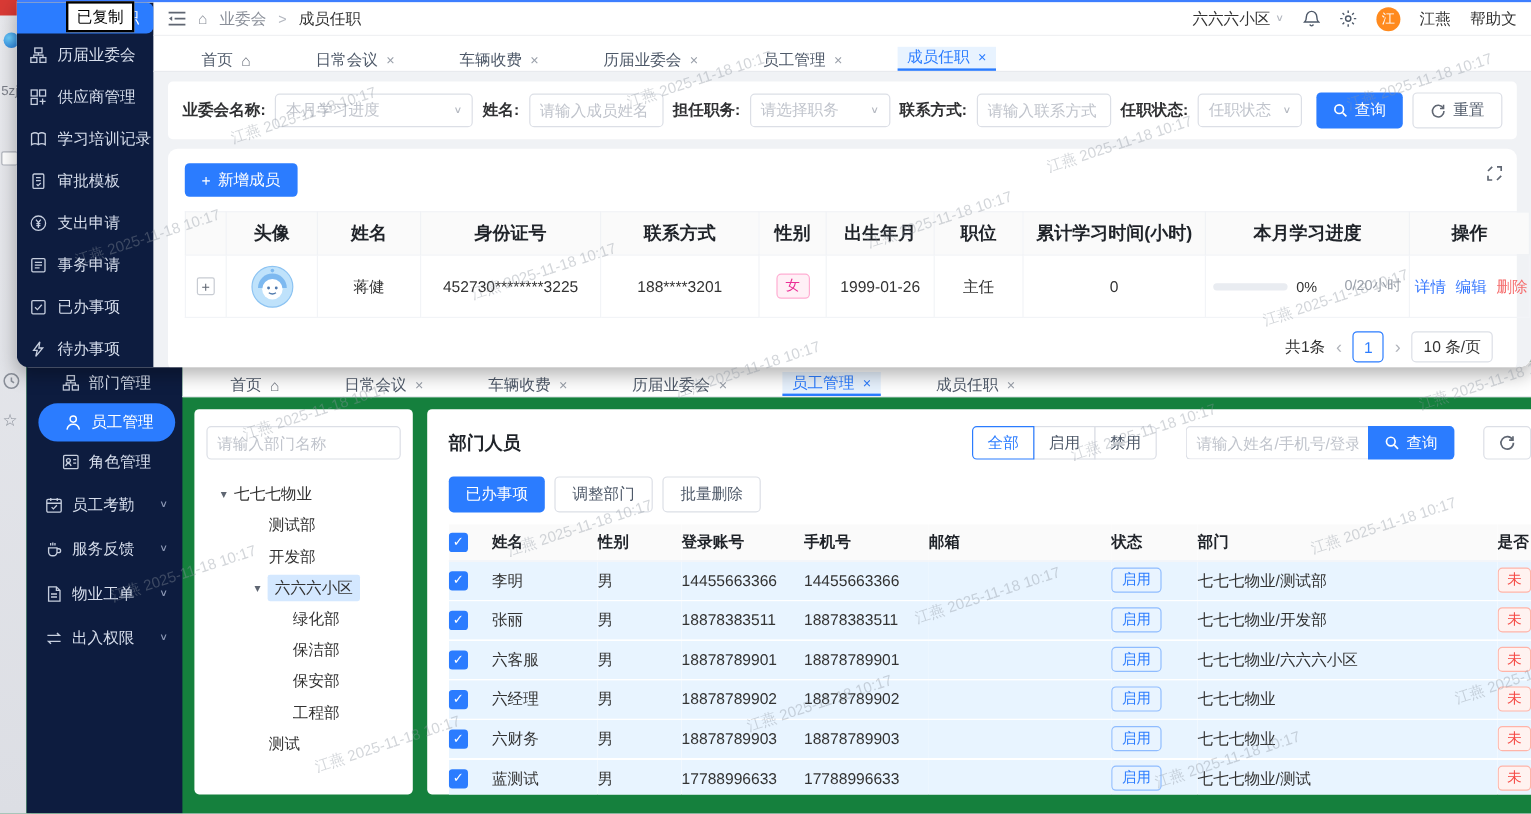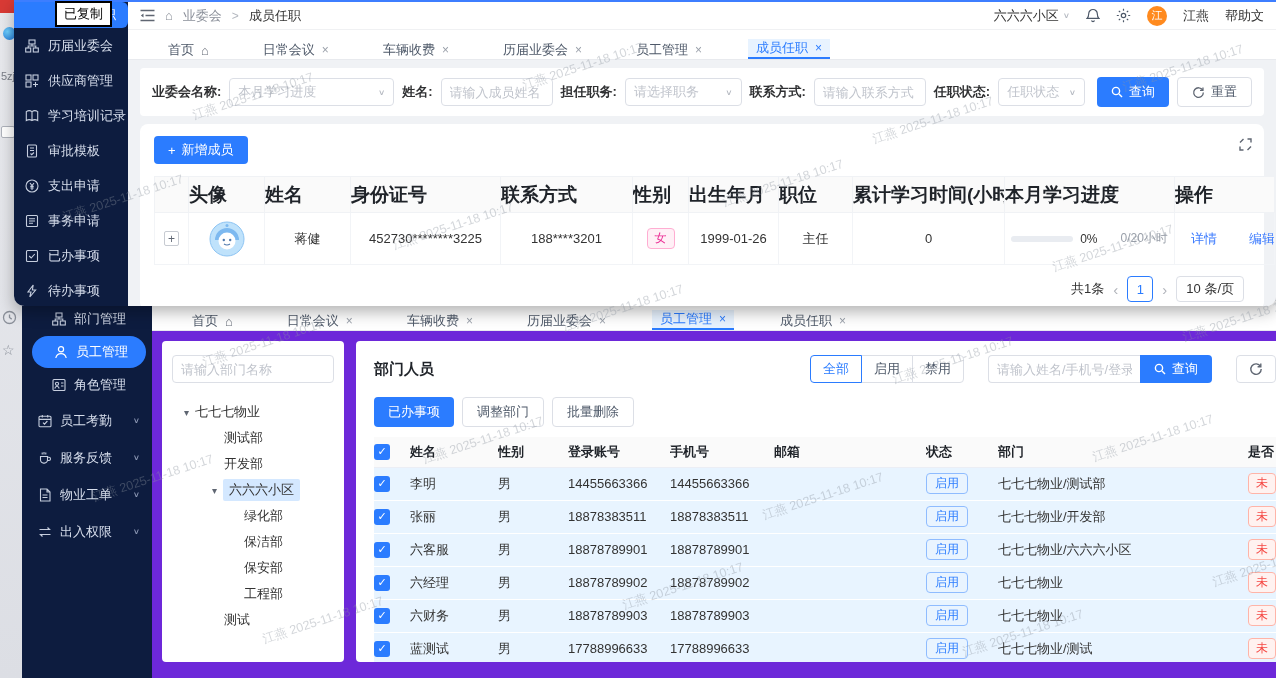--- a/index.html
+++ b/index.html
@@ -25,21 +25,21 @@
   .blue-btn { display:inline-flex; align-items:center; gap:6px; background:#2b7cff; color:#fff; border:none; border-radius:4px; height:30px; padding:0 14px; font-size:13px; cursor:pointer; }
   .ghost-btn { display:inline-flex; align-items:center; gap:6px; background:#fff; color:#4e5969; border:1px solid #dcdfe6; border-radius:4px; height:30px; padding:0 14px; font-size:13px; cursor:pointer; }
   .caret { font-size:10px; color:#b4b8c0; transform:scaleY(.8); }
   .itext { height:28px; border:1px solid #dcdfe6; border-radius:4px; padding:0 8px; font-size:13px; color:#333; background:#fff; font-family:inherit; }
   .itext::placeholder { color:#c0c4cc; }
   .fake-select { height:28px; border:1px solid #dcdfe6; border-radius:4px; padding:0 8px; font-size:13px; background:#fff; display:inline-flex; align-items:center; justify-content:space-between; color:#c0c4cc; }
 
   
   .twin { position:absolute; left:14px; top:0; width:1262px; height:306px; background:#fff; z-index:20;
           box-shadow:0 6px 16px rgba(0,0,0,.30); border-radius:0 0 10px 10px; display:flex; overflow:hidden; border-top:2px solid #3d7eff; }
-  .bwin { position:absolute; left:22px; top:301px; width:1254px; height:377px; background:#6d28d9; z-index:10; display:flex; overflow:hidden; }
+  .bwin { position:absolute; left:22px; top:301px; width:1254px; height:377px; background:#15803d; z-index:10; display:flex; overflow:hidden; }
 
   
   .side { background:#0d1c3f; color:#d7deec; flex:0 0 auto; font-size:13px; }
   .twin .side { width:114px; }
   .bwin .side { width:130px; }
   .side-pill-top { height:26px; background:#2b7cff; color:#fff; display:flex; align-items:center; justify-content:flex-end; padding-right:12px; border-radius:0 6px 6px 0; font-size:13px; }
   .side-item { height:35px; display:flex; align-items:center; gap:9px; padding-left:11px; cursor:pointer; white-space:nowrap; }
   .side-item svg { flex:0 0 auto; }
   .bwin .side-leaf { height:34px; display:flex; align-items:center; gap:8px; padding-left:30px; cursor:pointer; }
   .bwin .side-leaf.pill { background:#2b7cff; color:#fff; border-radius:17px; margin:0 6px 0 10px; padding-left:22px; height:32px; }
@@ -64,29 +64,29 @@
   .tab.active .x { color:#2b7cff; }
 
   
   .tpage { flex:1; background:#f0f2f5; padding:8px 12px 0; overflow:hidden; }
   .filter-card { background:#fff; border-radius:4px; padding:9px 12px; display:flex; align-items:center; gap:8px; font-size:13px; color:#303133; white-space:nowrap; }
   .flabel { font-weight:700; }
   .table-card { background:#fff; border-radius:8px; margin-top:8px; padding:12px 14px 8px; position:relative; }
   .fsicon { position:absolute; right:12px; top:14px; color:#5f6672; cursor:pointer; }
   table { border-collapse:collapse; table-layout:fixed; }
   .ttable { width:100%; margin-top:12px; font-size:13px; color:#333; }
-  .ttable th { background:#fafafa; font-weight:700; color:#1f2329; height:36px; border:1px solid #f0f2f5; text-align:left; font-size:19px; overflow:hidden; white-space:nowrap; }
+  .ttable th { background:#fafafa; font-weight:700; color:#1f2329; height:36px; border:1px solid #f0f2f5; text-align:center; font-size:15px; overflow:hidden; white-space:nowrap; }
   .ttable td { height:52px; border:1px solid #f2f4f7; text-align:center; overflow:hidden; white-space:nowrap; }
   .expand-cell { display:inline-flex; width:15px; height:15px; border:1px solid #c7cbd2; border-radius:2px; color:#5f6672; align-items:center; justify-content:center; font-size:12px; line-height:1; cursor:pointer; }
   .badge-pink { display:inline-block; border:1px solid #ffadd2; background:#fff0f6; color:#eb2f96; border-radius:4px; padding:1px 7px; font-size:12px; }
   .prog { display:inline-flex; align-items:center; gap:7px; }
   .prog-track { width:62px; height:6px; background:#e9ecf1; border-radius:3px; }
   .prog-pct { font-size:12px; color:#333; }
   .prog-lbl { font-size:12px; color:#9aa0aa;margin-left:16px; }
-  .act { color:#3a7afe; cursor:pointer; margin:0 16px;font-family:Liberation Serif, serif; }
+  .act { color:#3a7afe; cursor:pointer; margin:0 4px;font-family:Liberation Serif, serif; }
   .act.danger { color:#f56c6c; }
   .pager { display:flex; justify-content:flex-end; align-items:center; gap:9px; margin-top:11px; font-size:13px; color:#333; padding-right:6px; }
   .pg-arrow { color:#b0b3ba; font-size:15px; cursor:pointer; }
   .pg-num { width:26px; height:26px; border:1px solid #2b7cff; border-radius:4px; color:#2b7cff; display:flex; align-items:center; justify-content:center; cursor:pointer; }
   .pg-size { border:1px solid #dcdfe6; border-radius:4px; padding:3px 9px; cursor:pointer; }
 
   
   .bpage { flex:1; display:flex; gap:12px; padding:10px 0 16px 10px; overflow:hidden; }
   .tree-card { flex:0 0 182px; background:#fff; border-radius:4px; padding:14px 10px; }
   .tree-list { margin-top:16px; font-size:13px; color:#333; }

